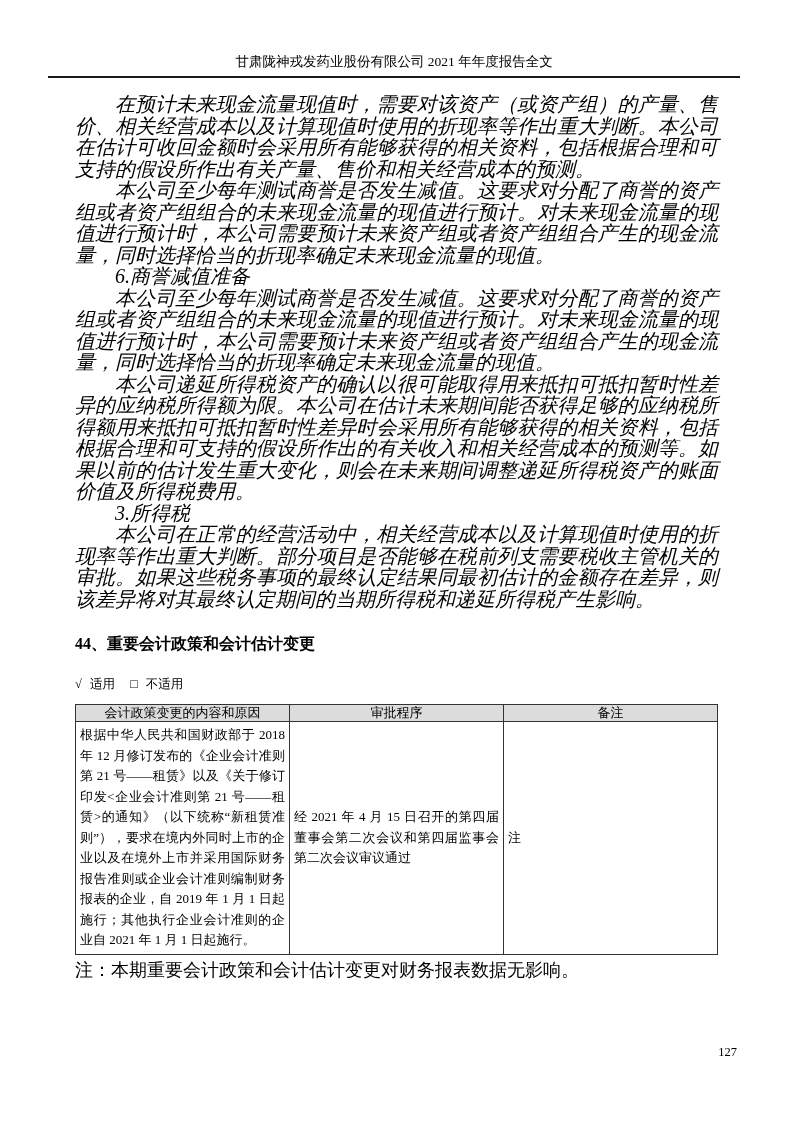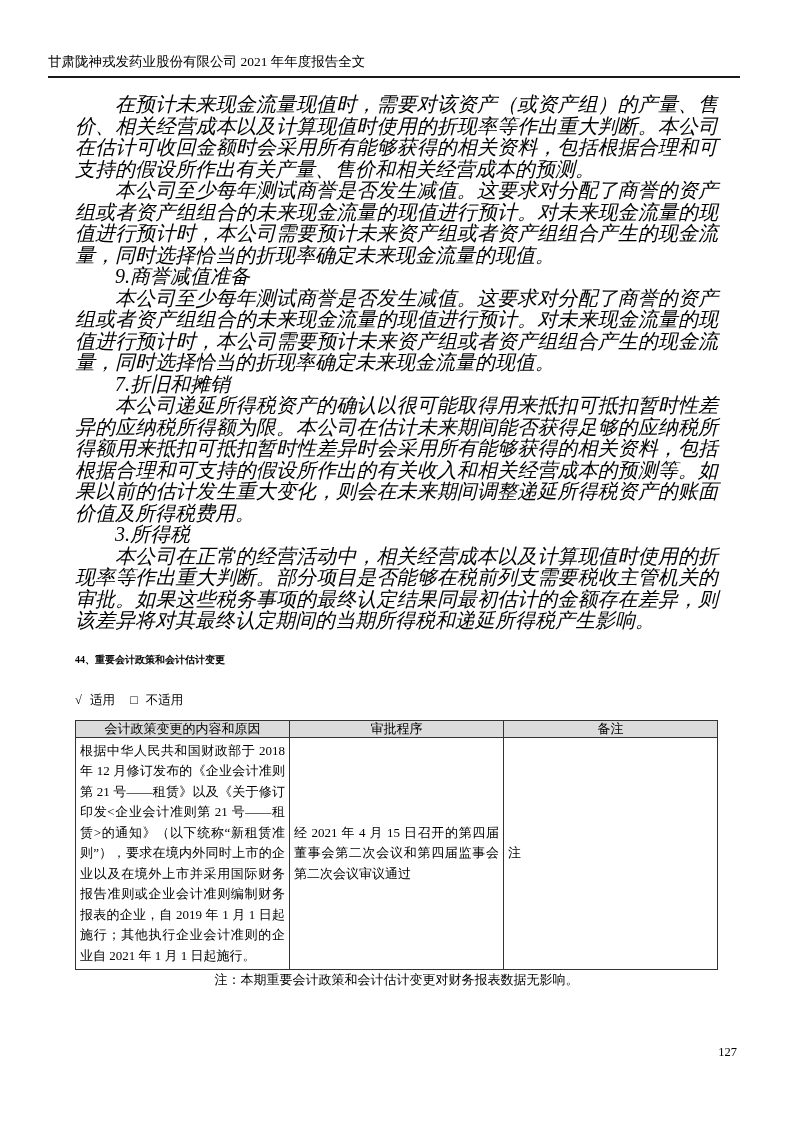--- a/index.html
+++ b/index.html
@@ -11,37 +11,37 @@
     background: #ffffff;
     color: #000000;
     font-family: "Liberation Serif", "DejaVu Serif", serif;
     overflow: hidden;
   }
   .page-header {
     margin: 0 53px 0 48px;
     padding-top: 53px;
     padding-bottom: 6px;
     border-bottom: 2px solid #1a1a1a;
-    text-align: left;
+    text-align: center;
     font-size: 13.5px;
     line-height: 17px;
   }
   .content { margin: 0 75px; }
   .para {
     font-size: 20px;
     line-height: 21.5px;
     text-align: justify;
     text-indent: 2em;
     word-break: break-all;
     font-style: italic;
   }
   .para.first { margin-top: 16px; }
   .section-heading {
-    margin-top: 18px;
-    font-size: 10px;
+    margin-top: 24px;
+    font-size: 16px;
     font-weight: bold;
     line-height: 20px;
   }
   .subsection-heading {
     margin-top: 16px;
     font-size: 14px;
     font-weight: bold;
     line-height: 19px;
   }
   .applicability {
@@ -71,23 +71,23 @@
   .policy-table td {
     font-size: 13px;
     line-height: 20.5px;
     padding: 3px 4px;
     vertical-align: middle;
     text-align: justify;
     word-break: break-all;
   }
   .policy-table td.remark-cell { text-align: left; }
   .table-note {
-    font-size: 13px;
+    margin-top: 5px;
+    font-size: 18px;
     line-height: 20px;
-    text-align: center;
   }
   .page-number {
     position: absolute;
     top: 1045px;
     right: 56px;
     font-size: 12.5px;
     line-height: 14px;
   }
 </style>
 </head>
@@ -96,23 +96,22 @@
 <div class="page">
 
   <div class="page-header">
     <span>甘肃陇神戎发药业股份有限公司 2021 年年度报告全文</span>
   </div>
 
   <div class="content">
 
     <p class="para first">在预计未来现金流量现值时，需要对该资产（或资产组）的产量、售价、相关经营成本以及计算现值时使用的折现率等作出重大判断。本公司在估计可收回金额时会采用所有能够获得的相关资料，包括根据合理和可支持的假设所作出有关产量、售价和相关经营成本的预测。</p>
     <p class="para">本公司至少每年测试商誉是否发生减值。这要求对分配了商誉的资产组或者资产组组合的未来现金流量的现值进行预计。对未来现金流量的现值进行预计时，本公司需要预计未来资产组或者资产组组合产生的现金流量，同时选择恰当的折现率确定未来现金流量的现值。</p>
-    <p class="para">9.商誉减值准备</p>
+    <p class="para">6.商誉减值准备</p>
     <p class="para">本公司至少每年测试商誉是否发生减值。这要求对分配了商誉的资产组或者资产组组合的未来现金流量的现值进行预计。对未来现金流量的现值进行预计时，本公司需要预计未来资产组或者资产组组合产生的现金流量，同时选择恰当的折现率确定未来现金流量的现值。</p>
-    <p class="para">7.折旧和摊销</p>
     <p class="para">本公司递延所得税资产的确认以很可能取得用来抵扣可抵扣暂时性差异的应纳税所得额为限。本公司在估计未来期间能否获得足够的应纳税所得额用来抵扣可抵扣暂时性差异时会采用所有能够获得的相关资料，包括根据合理和可支持的假设所作出的有关收入和相关经营成本的预测等。如果以前的估计发生重大变化，则会在未来期间调整递延所得税资产的账面价值及所得税费用。</p>
     <p class="para">3.所得税</p>
     <p class="para">本公司在正常的经营活动中，相关经营成本以及计算现值时使用的折现率等作出重大判断。部分项目是否能够在税前列支需要税收主管机关的审批。如果这些税务事项的最终认定结果同最初估计的金额存在差异，则该差异将对其最终认定期间的当期所得税和递延所得税产生影响。</p>
 
     <h2 class="section-heading">44、重要会计政策和会计估计变更</h2>
 
 
     <div class="applicability">
       <span class="sym">√</span>
       <span class="lbl">适用</span>

